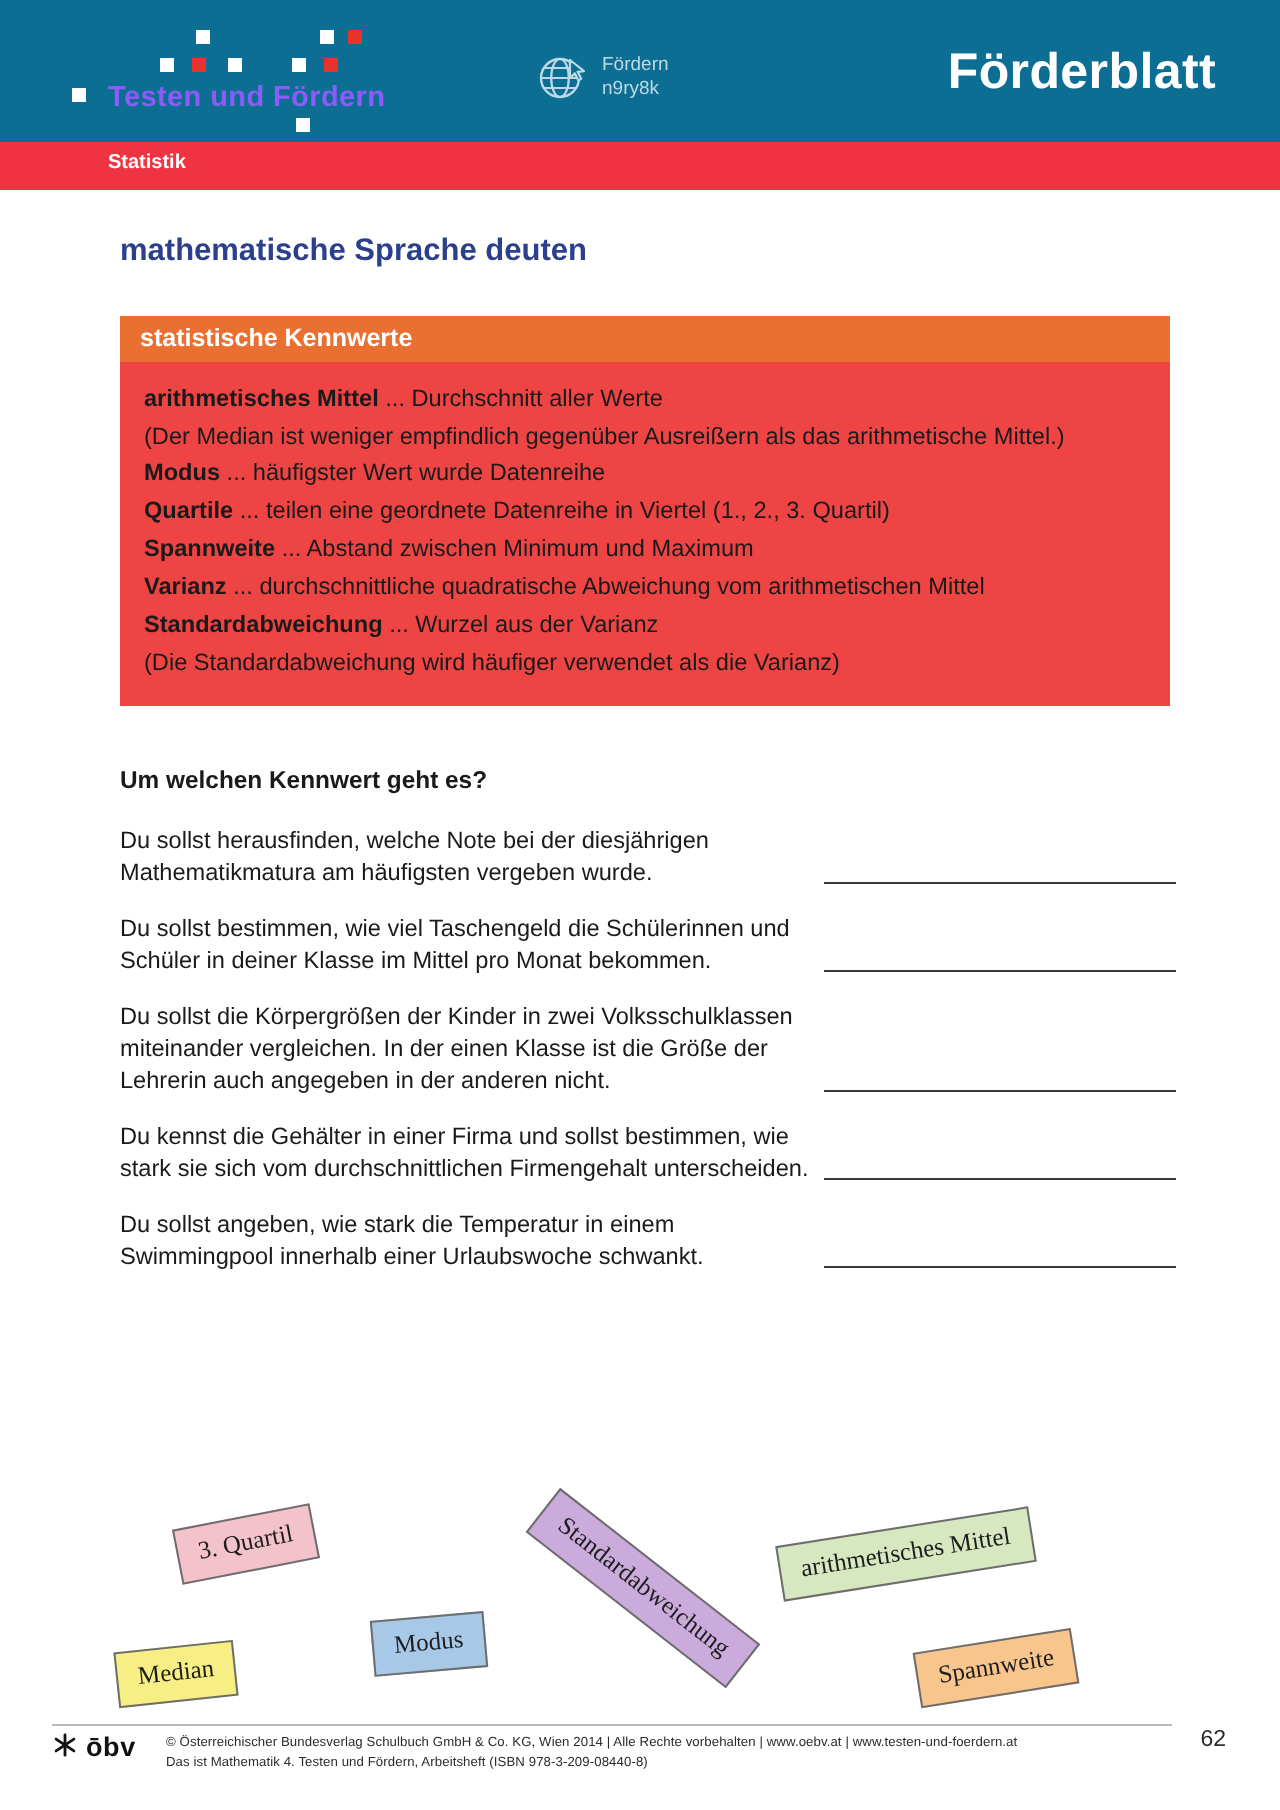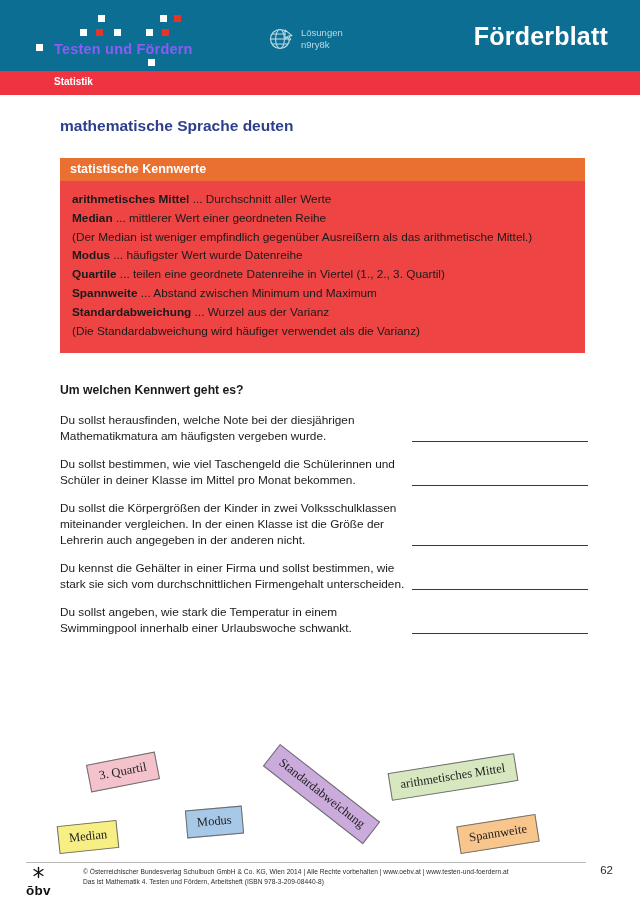--- a/index.html
+++ b/index.html
@@ -162,23 +162,21 @@
   .footer-rule {
     position: absolute;
     left: 26px; top: 862px;
     width: 560px;
     border-top: 1px solid #b9b9b9;
   }
   .obv-mark {
     position: absolute;
     left: 26px; top: 866px;
     display: flex;
-    align-items: center;
     gap: 4px;
-    flex-direction: column;
   }
   .obv-star { width: 13px; height: 13px; display: block; }
   .obv-word {
     font-size: 13.5px;
     font-weight: bold;
     letter-spacing: .3px;
     color: #111111;
   }
   .footer-text {
     position: absolute;
@@ -218,41 +216,41 @@
 <div class="loesungen">
   <svg class="globe" viewBox="0 0 26 26">
     <circle cx="12" cy="13" r="9.5" fill="none" stroke="#bcd9e6" stroke-width="1.2"></circle>
     <ellipse cx="12" cy="13" rx="4.4" ry="9.5" fill="none" stroke="#bcd9e6" stroke-width="1.1"></ellipse>
     <line x1="2.5" y1="13" x2="21.5" y2="13" stroke="#bcd9e6" stroke-width="1.1"></line>
     <line x1="4" y1="8" x2="20" y2="8" stroke="#bcd9e6" stroke-width="1"></line>
     <line x1="4" y1="18" x2="20" y2="18" stroke="#bcd9e6" stroke-width="1"></line>
     <path d="M17 4 L17 13 L19.4 10.6 L21.2 14.2 L22.6 13.4 L20.8 9.9 L24 9.6 Z" fill="#0d6e93" stroke="#bcd9e6" stroke-width="1.1" stroke-linejoin="round"></path>
   </svg>
   <div class="loesungen-txt">
-    <div>Lösungen</div>
+    <div>Fördern</div>
     <div>n9ry8k</div>
   </div>
 </div>
 
 <div class="foerderblatt">Förderblatt</div>
 
 <div class="red-band"></div>
 <div class="red-band-label">Statistik</div>
 
 <div class="page-title">mathematische Sprache deuten</div>
 
 <div class="info-box">
   <div class="info-box-head">statistische Kennwerte</div>
   <div class="info-box-body" id="kw-body">
       <div class="kw-line"><span class="term">arithmetisches Mittel</span><span> ... Durchschnitt aller Werte</span></div>
-      <div class="kw-line"><span class="term">Median</span><span> ... mittlerer Wert einer geordneten Reihe</span></div>
       <div class="kw-note">(Der Median ist weniger empfindlich gegenüber Ausreißern als das arithmetische Mittel.)</div>
       <div class="kw-line"><span class="term">Modus</span><span> ... häufigster Wert wurde Datenreihe</span></div>
       <div class="kw-line"><span class="term">Quartile</span><span> ... teilen eine geordnete Datenreihe in Viertel (1., 2., 3. Quartil)</span></div>
       <div class="kw-line"><span class="term">Spannweite</span><span> ... Abstand zwischen Minimum und Maximum</span></div>
+      <div class="kw-line"><span class="term">Varianz</span><span> ... durchschnittliche quadratische Abweichung vom arithmetischen Mittel</span></div>
       <div class="kw-line"><span class="term">Standardabweichung</span><span> ... Wurzel aus der Varianz</span></div>
       <div class="kw-note">(Die Standardabweichung wird häufiger verwendet als die Varianz)</div>
     </div>
 </div>
 
 <div class="q-heading">Um welchen Kennwert geht es?</div>
 <div class="q-list" id="q-list">
     <div class="q-item">
       <div class="q-text">Du sollst herausfinden, welche Note bei der diesjährigen Mathematikmatura am häufigsten vergeben wurde.</div>
       <div class="q-rule" style="top: 29px;"></div>

